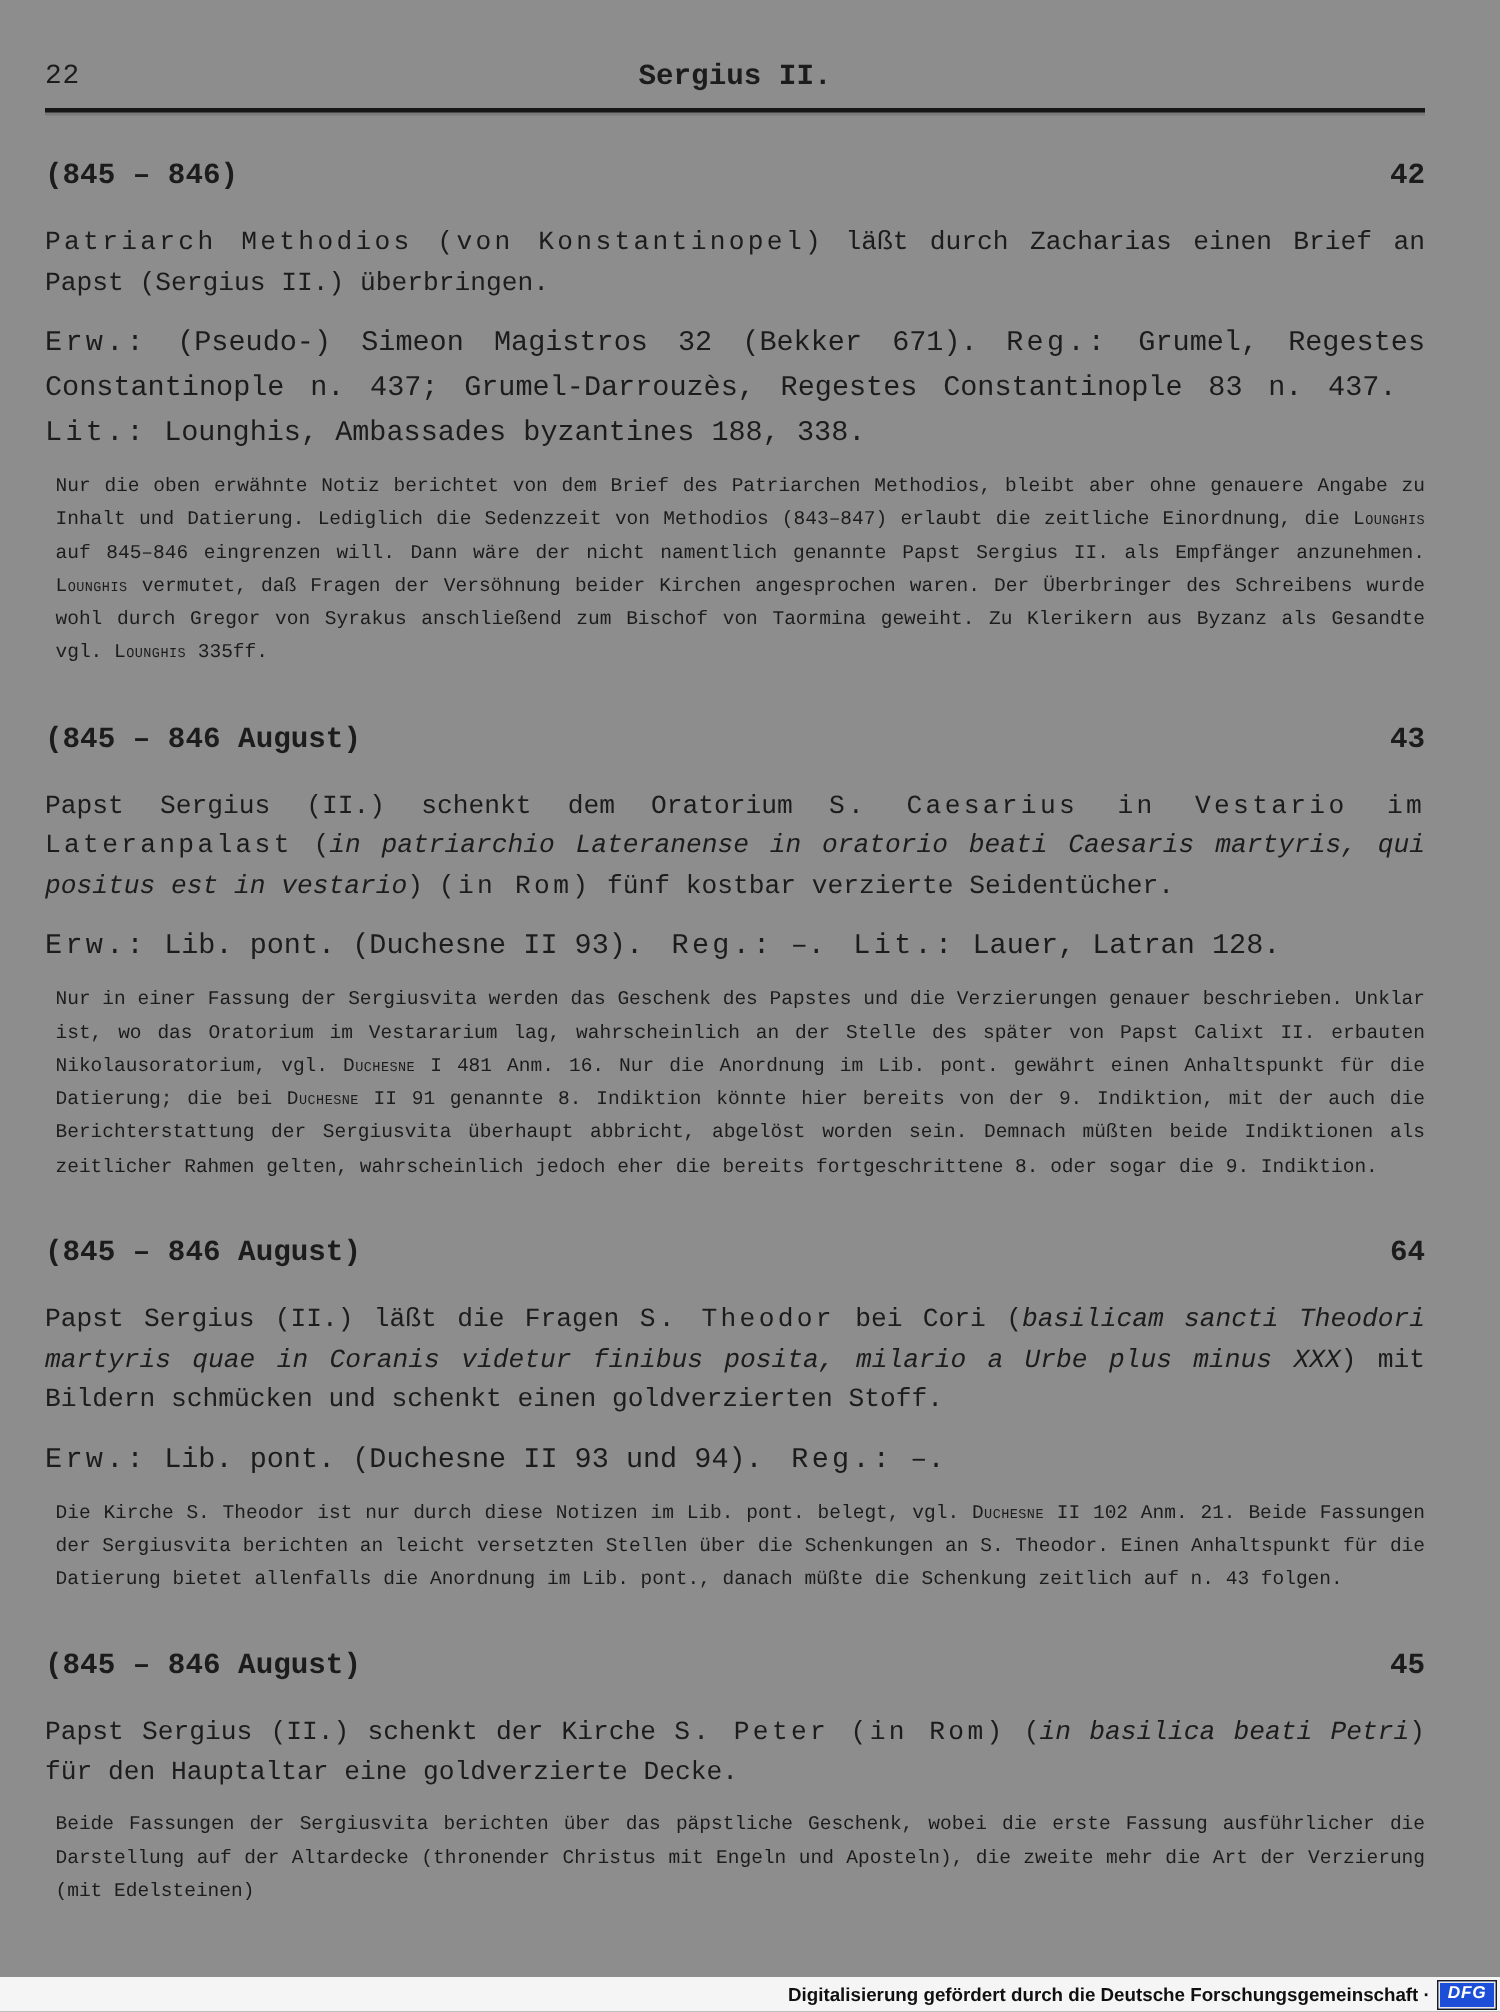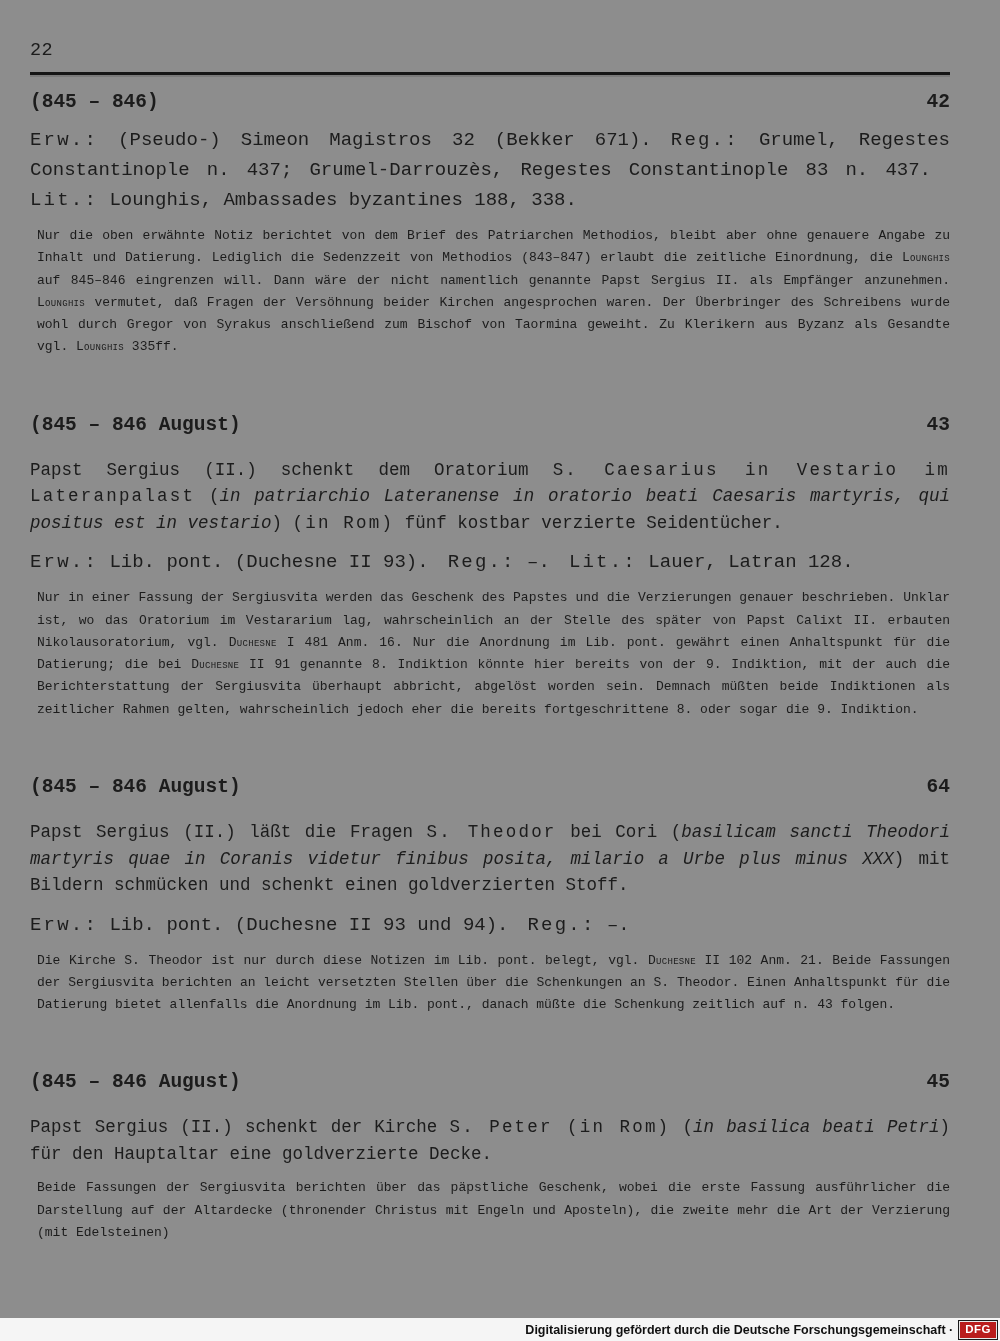--- a/index.html
+++ b/index.html
@@ -40,22 +40,22 @@
     box-shadow: 0 2px 0 rgba(20,20,20,0.15);
   }
   
   .entry-head {
     display: flex;
     justify-content: space-between;
     font-weight: bold;
     font-size: 19.5px;
     line-height: 24px;
   }
-  .entry:nth-of-type(1) .entry-head { margin-top: 15px; }
-  .entry + .entry .entry-head { margin-top: 54px; }
+  .entry:nth-of-type(1) .entry-head { margin-top: 30px; }
+  .entry + .entry .entry-head { margin-top: 34px; }
   .regest {
     margin: 20px 0 0 0;
     font-size: 17.5px;
     line-height: 26.5px;
     text-align: justify;
   }
   .sources {
     margin: 11px 0 0 0;
     font-size: 19px;
     line-height: 30px;
@@ -85,46 +85,49 @@
     padding-right: 3px;
     font-family: "Liberation Sans", "DejaVu Sans", sans-serif;
   }
   .credit-text {
     font-size: 12.5px;
     font-weight: bold;
     color: #101010;
   }
   .dfg-logo {
     display: inline-block;
-    background: #b91c1c;
+    background: #1d4ed8;
     color: #ffffff;
     font-size: 11.5px;
     font-weight: bold;
+    font-style: italic;
     letter-spacing: 0.5px;
     padding: 1px 5px 2px 5px;
     border: 1px solid #e9e9e9;
     box-shadow: 0 0 0 1px #1a1a1a;
     line-height: 13px;
   }
 </style>
 </head>
 <body>
 
 <div class="page">
 
   <header class="page-header">
     <span class="page-number">22</span>
+    <span class="running-title">Sergius II.</span>
   </header>
   <div class="header-rule"></div>
 
   <section class="entry">
     <div class="entry-head">
       <span class="entry-date">(845 – 846)</span>
       <span class="entry-number">42</span>
     </div>
+    <p class="regest"><span class="seg-sp">Patriarch Methodios (von Konstantinopel)</span><span class="seg-n"> läßt durch Zacharias einen Brief an Papst (Sergius II.) überbringen.</span></p>
     <p class="sources"><span class="seg-sp">Erw.:</span><span class="seg-n"> (Pseudo-) Simeon Magistros 32 (Bekker 671).  </span><span class="seg-sp">Reg.:</span><span class="seg-n"> Grumel, Regestes Constantinople n. 437; Grumel-Darrouzès, Regestes Constantinople 83 n. 437.  </span><span class="seg-sp">Lit.:</span><span class="seg-n"> Lounghis, Ambassades byzantines 188, 338.</span></p>
     <p class="commentary"><span class="seg-n">Nur die oben erwähnte Notiz berichtet von dem Brief des Patriarchen Methodios, bleibt aber ohne genauere Angabe zu Inhalt und Datierung. Lediglich die Sedenzzeit von Methodios (843–847) erlaubt die zeitliche Einordnung, die </span><span class="seg-sc">Lounghis</span><span class="seg-n"> auf 845–846 eingrenzen will. Dann wäre der nicht namentlich genannte Papst Sergius II. als Empfänger anzunehmen. </span><span class="seg-sc">Lounghis</span><span class="seg-n"> vermutet, daß Fragen der Versöhnung beider Kirchen angesprochen waren. Der Überbringer des Schreibens wurde wohl durch Gregor von Syrakus anschließend zum Bischof von Taormina geweiht. Zu Klerikern aus Byzanz als Gesandte vgl. </span><span class="seg-sc">Lounghis</span><span class="seg-n"> 335ff.</span></p>
   </section>
 
   <section class="entry">
     <div class="entry-head">
       <span class="entry-date">(845 – 846 August)</span>
       <span class="entry-number">43</span>
     </div>
     <p class="regest"><span class="seg-n">Papst Sergius (II.) schenkt dem Oratorium </span><span class="seg-sp">S. Caesarius in Vestario im Lateranpalast</span><span class="seg-n"> (</span><span class="seg-i">in patriarchio Lateranense in oratorio beati Caesaris martyris, qui positus est in vestario</span><span class="seg-n">) </span><span class="seg-sp">(in Rom)</span><span class="seg-n"> fünf kostbar verzierte Seidentücher.</span></p>

